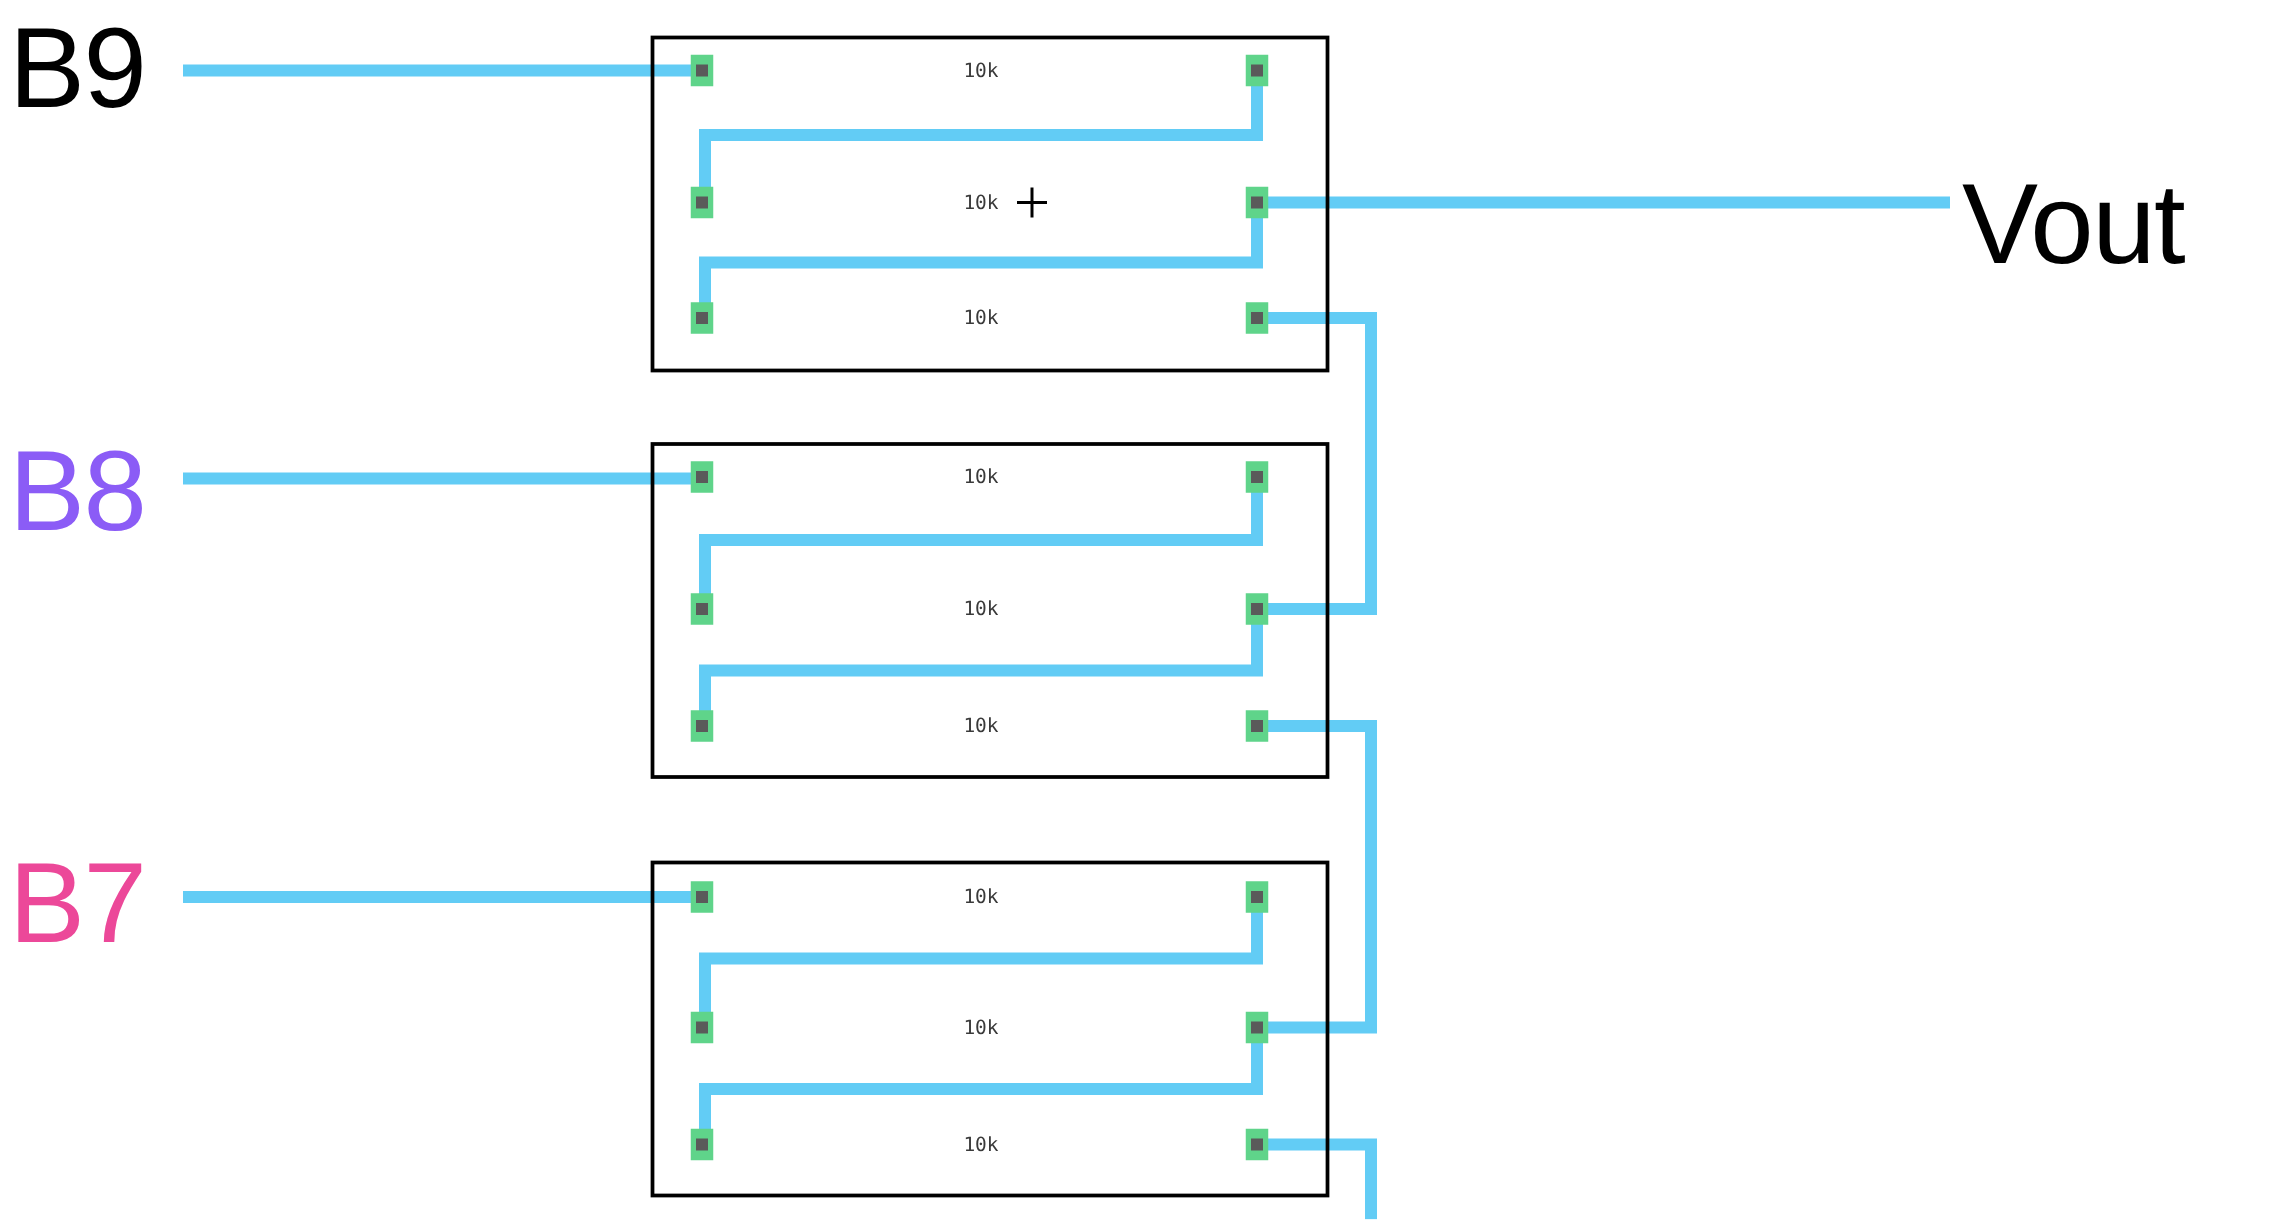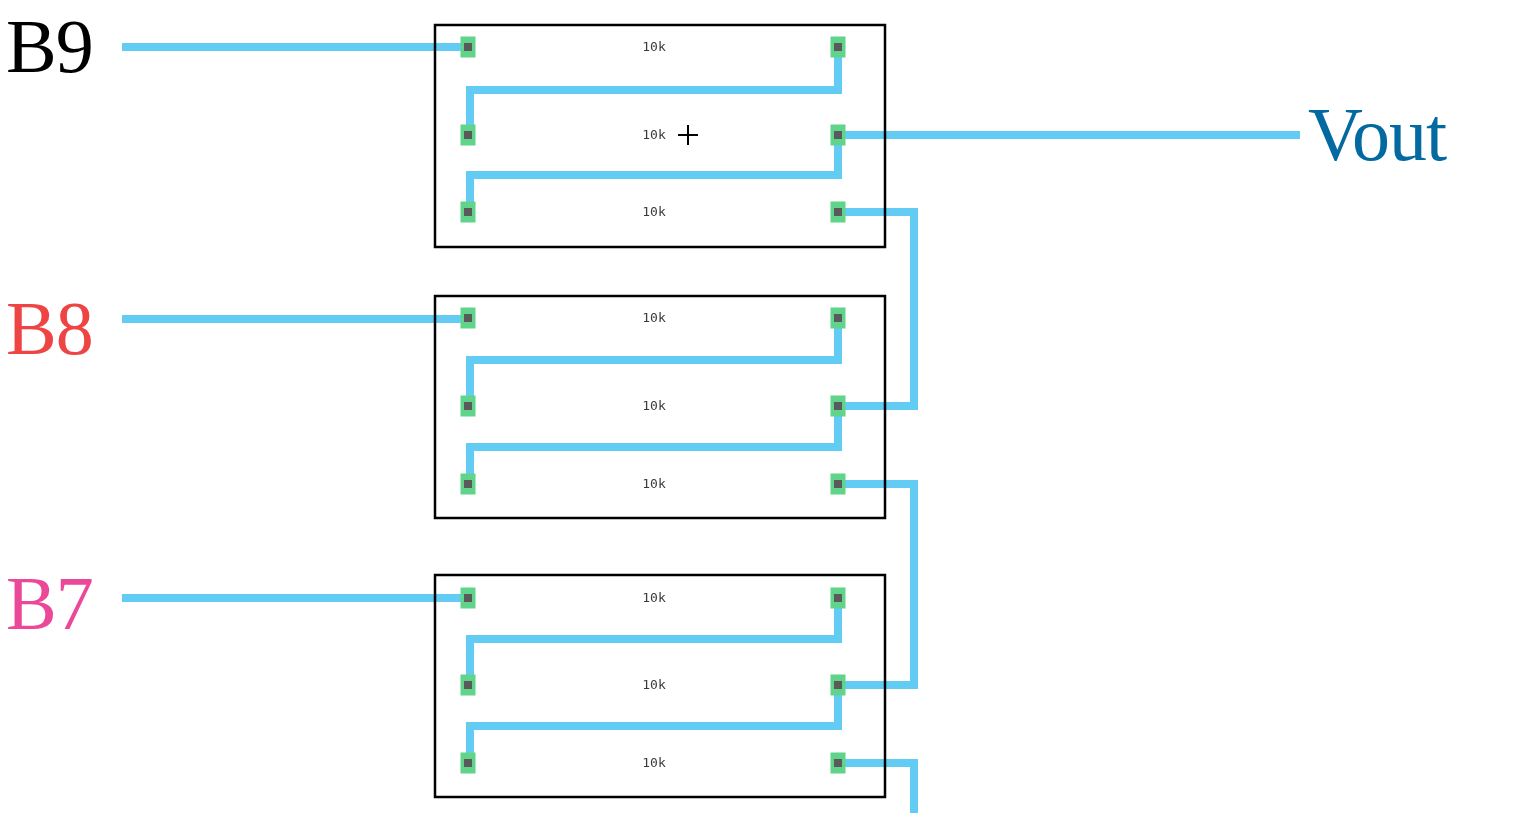--- a/index.html
+++ b/index.html
@@ -18,21 +18,21 @@
   #schematic-svg {
     position: absolute;
     left: 0;
     top: 0;
     width: 1526px;
     height: 813px;
     display: block;
   }
   .net-label {
     position: absolute;
-    font-family: Liberation Serif, serif;
+    font-family: Liberation Sans, sans-serif;
     font-size: 76px;
     line-height: 76px;
     color: #000000;
     white-space: nowrap;
     letter-spacing: -1px;
   }
 </style>
 </head>
 <body>
 
@@ -147,18 +147,18 @@
     <g id="g-cursor">
         <g>
           <line x1="678" y1="135" x2="698" y2="135" stroke="#000" stroke-width="2"></line>
           <line x1="688" y1="125" x2="688" y2="145" stroke="#000" stroke-width="2"></line>
         </g>
       </g>
   </svg>
 
   <div id="labels">
       <div class="net-label" style="left: 6px; top: 8px; color: rgb(0, 0, 0);">B9</div>
-      <div class="net-label" style="left: 6px; top: 290px; color: #ef4444;">B8</div>
+      <div class="net-label" style="left: 6px; top: 290px; color: #8b5cf6;">B8</div>
       <div class="net-label" style="left: 6px; top: 565px; color: #ec4899;">B7</div>
-      <div class="net-label" style="left: 1308px; top: 96px; color: #0369a1;">Vout</div>
+      <div class="net-label" style="left: 1308px; top: 112px; color: #000000;">Vout</div>
     </div>
 
 </div>
 
 </body></html>

